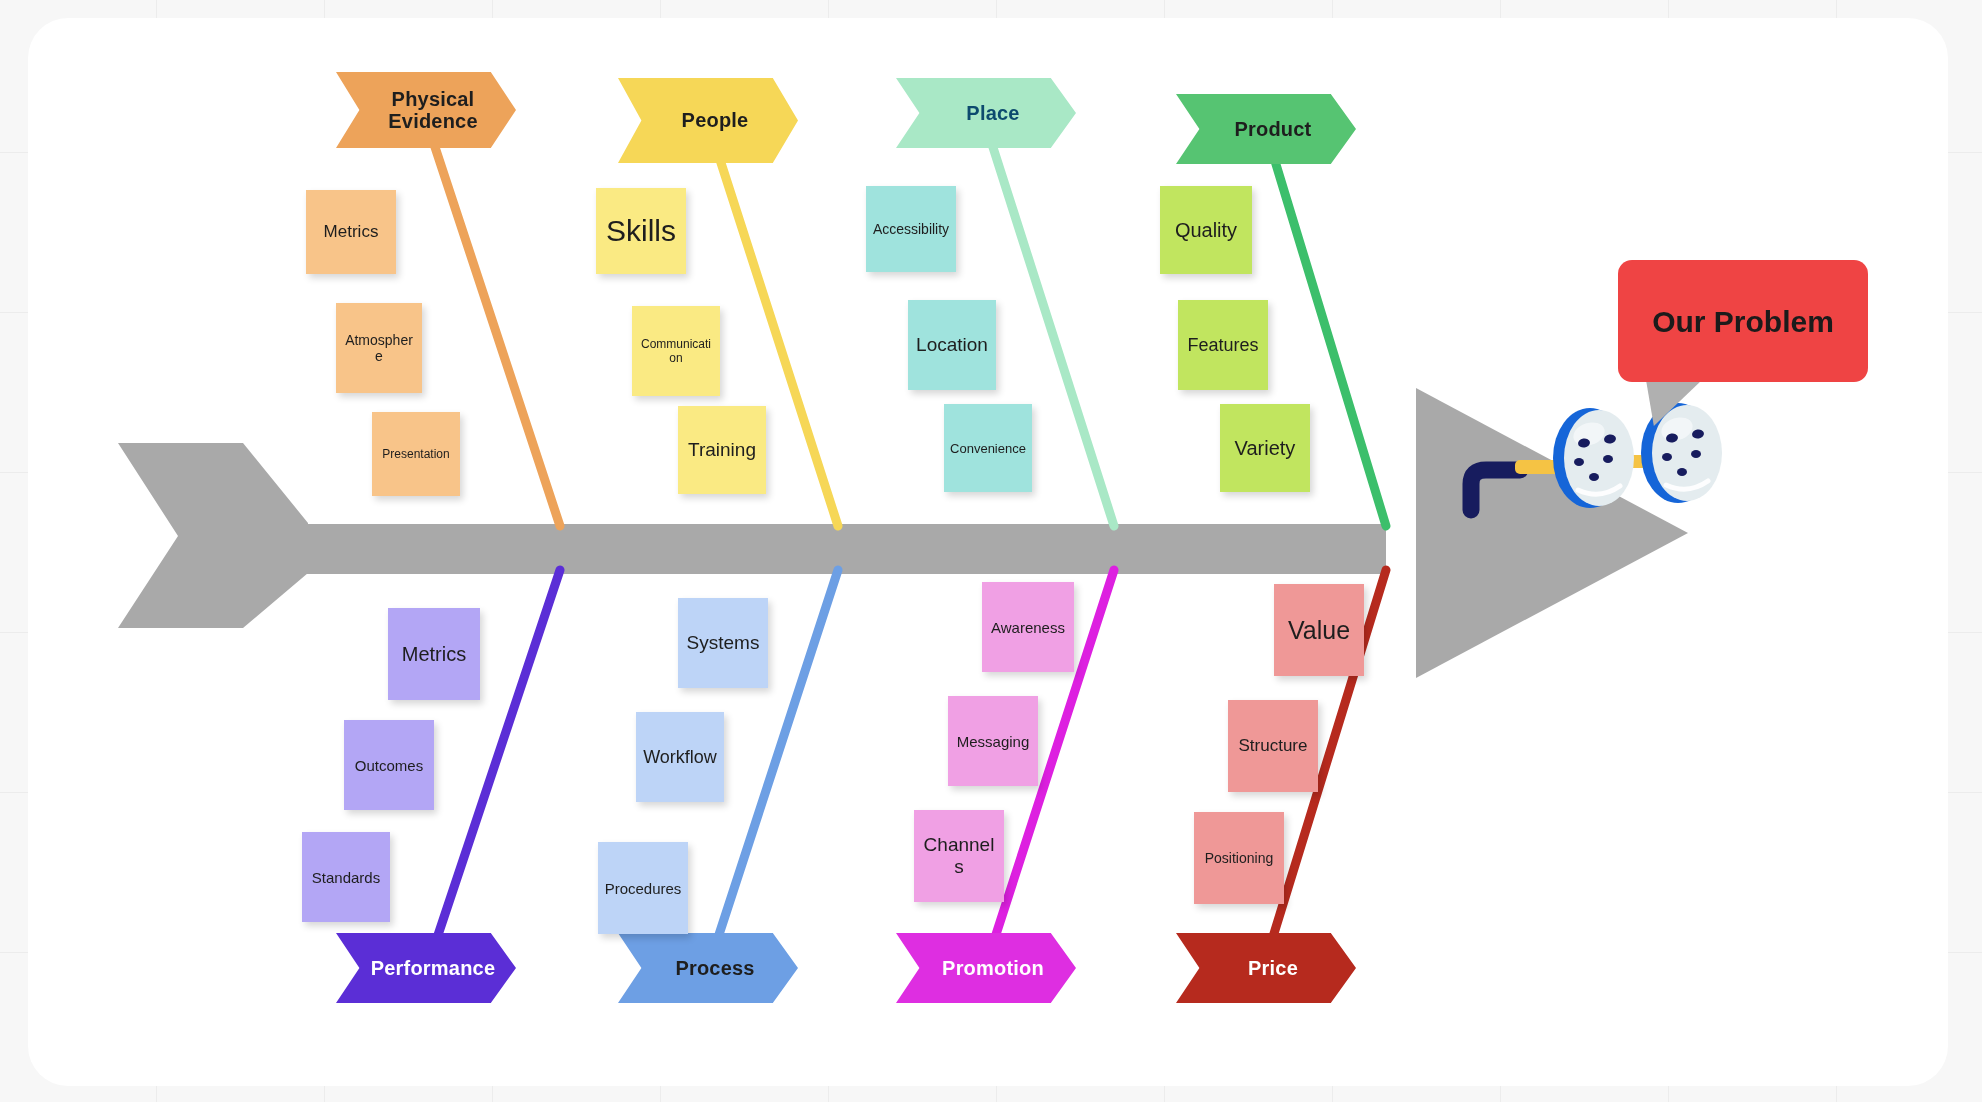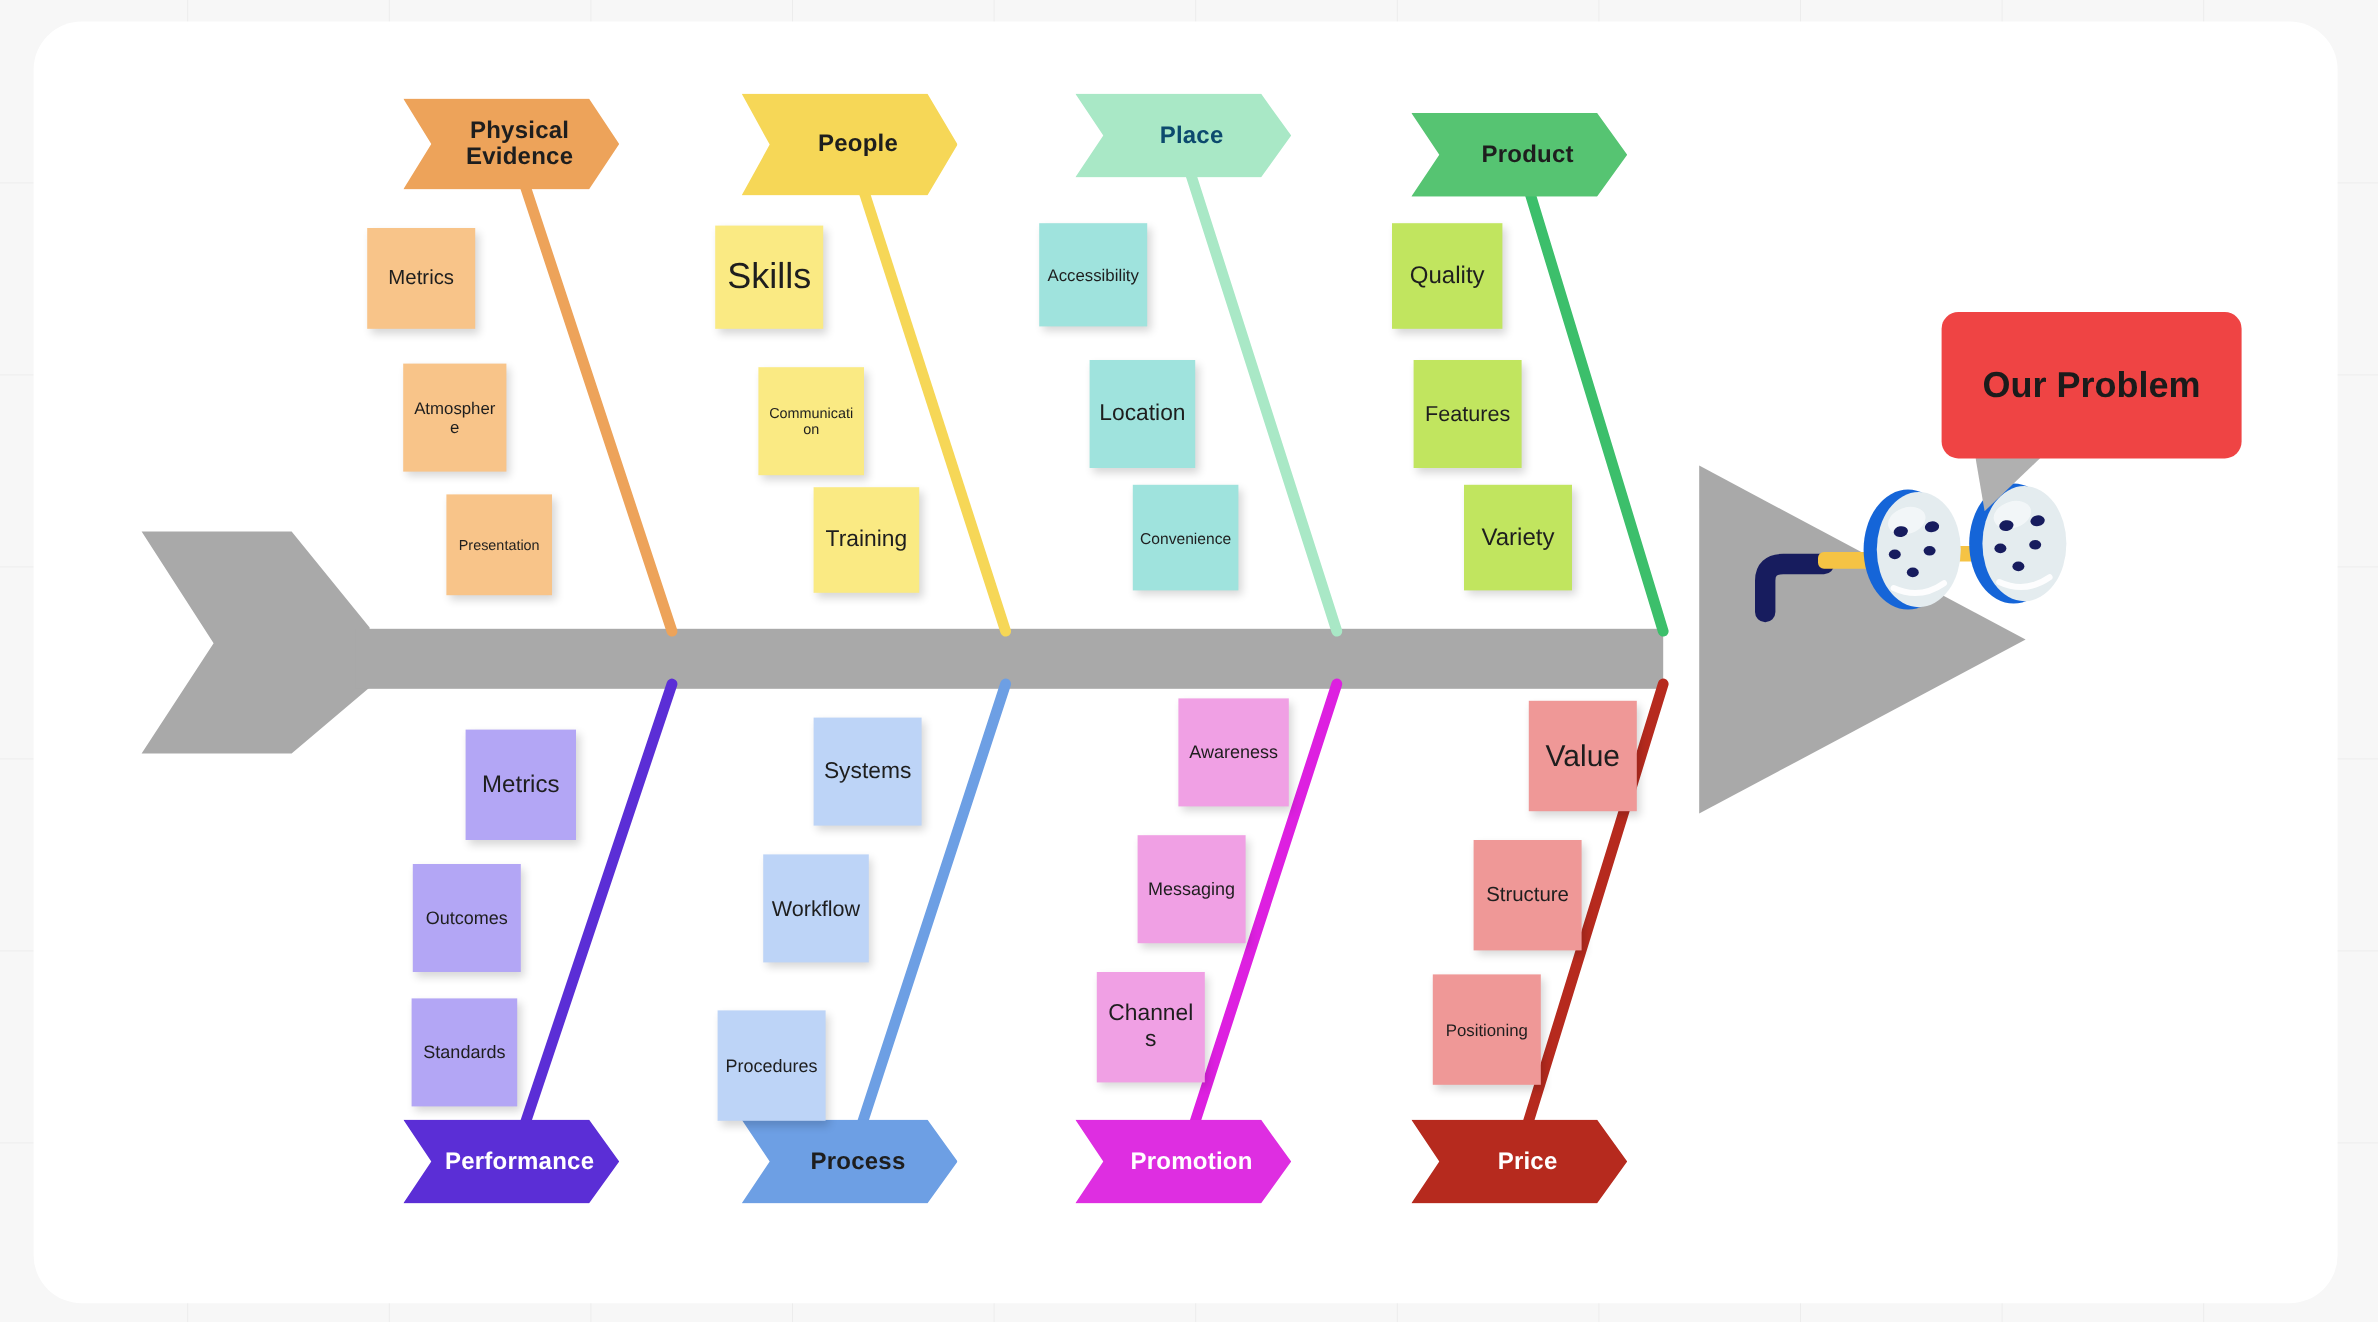--- a/index.html
+++ b/index.html
@@ -150,21 +150,21 @@
         <ellipse cx="1649" cy="411" rx="16" ry="11" fill="#f4f8f9" opacity="0.85" transform="rotate(-18 1649 411)"></ellipse>
         <path d="M1638,467 Q1660,477 1680,463" stroke="#ffffff" stroke-width="5" fill="none" stroke-linecap="round" opacity="0.9"></path>
         <ellipse cx="1644" cy="420" rx="6" ry="4.5" fill="#171c5e" transform="rotate(-10 1644 420)"></ellipse>
         <ellipse cx="1670" cy="416" rx="6" ry="4.5" fill="#171c5e" transform="rotate(-10 1670 416)"></ellipse>
         <ellipse cx="1639" cy="439" rx="5" ry="4" fill="#171c5e"></ellipse>
         <ellipse cx="1668" cy="436" rx="5" ry="4" fill="#171c5e"></ellipse>
         <ellipse cx="1654" cy="454" rx="5" ry="4" fill="#171c5e"></ellipse>
       </g>
     </svg>
 
-    <div class="banner" style="left:308px; top:64px; width:180px; height:76px; background:#eda35a; color:#1e1e1e;">
+    <div class="banner" style="left:308px; top:54px; width:180px; height:76px; background:#eda35a; color:#1e1e1e;">
       <span>Physical Evidence</span>
     </div>
 
     <div class="banner" style="left:590px; top:60px; width:180px; height:85px; background:#f6d757; color:#1e1e1e;">
       <span>People</span>
     </div>
 
     <div class="banner" style="left:868px; top:60px; width:180px; height:70px; background:#a9e8c6; color:#0c4a6e;">
       <span>Place</span>
     </div>
@@ -228,21 +228,21 @@
     <div class="note" style="left:1192px; top:386px; width:90px; height:88px; background:#c1e55f; font-size:20px;">
       <span>Variety</span>
     </div>
 
     <div class="note" style="left:360px; top:590px; width:92px; height:92px; background:#b3a6f5; font-size:20px;">
       <span>Metrics</span>
     </div>
     <div class="note" style="left:316px; top:702px; width:90px; height:90px; background:#b3a6f5; font-size:15px;">
       <span>Outcomes</span>
     </div>
-    <div class="note" style="left:274px; top:814px; width:88px; height:90px; background:#b3a6f5; font-size:15px;margin-left:41px;">
+    <div class="note" style="left:274px; top:814px; width:88px; height:90px; background:#b3a6f5; font-size:15px;">
       <span>Standards</span>
     </div>
 
     <div class="note" style="left:650px; top:580px; width:90px; height:90px; background:#bdd4f7; font-size:19px;">
       <span>Systems</span>
     </div>
     <div class="note" style="left:608px; top:694px; width:88px; height:90px; background:#bdd4f7; font-size:18px;">
       <span>Workflow</span>
     </div>
     <div class="note" style="left:570px; top:806px; width:90px; height:92px; background:#bdd4f7; font-size:15px;margin-top:18px;">

